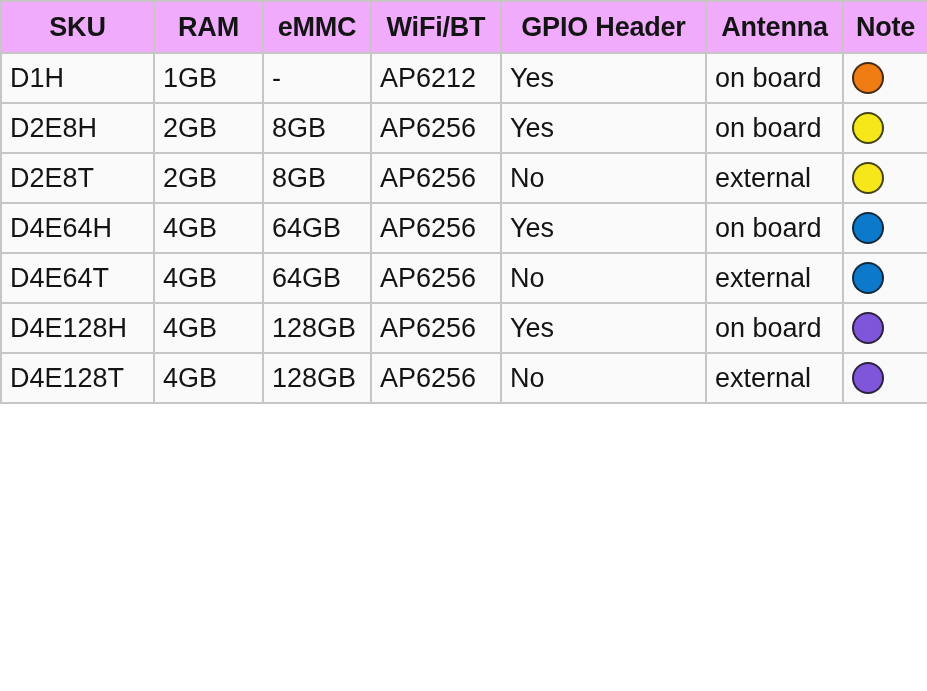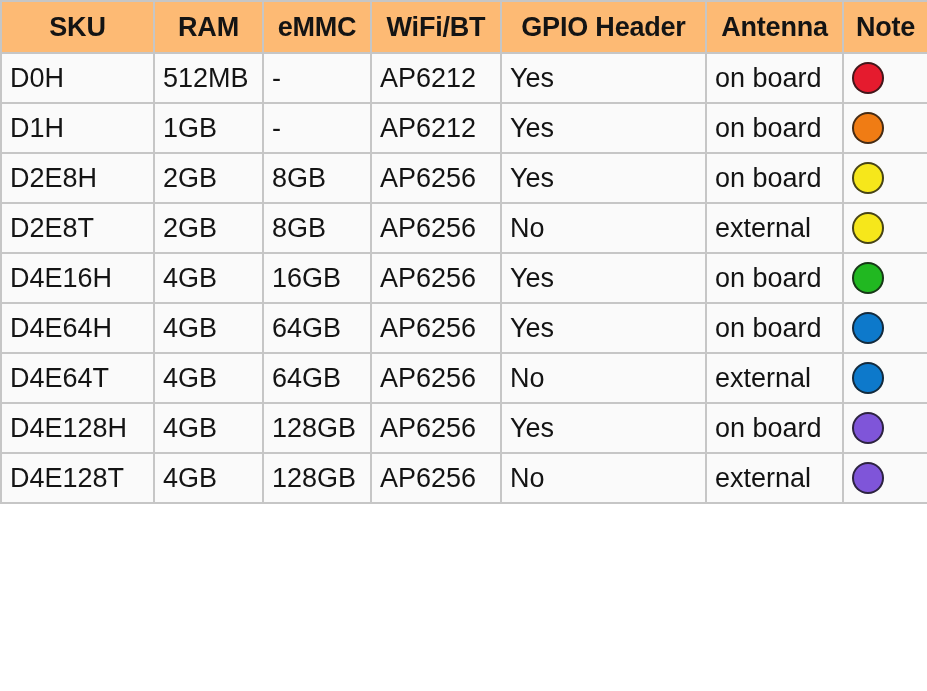--- a/index.html
+++ b/index.html
@@ -40,21 +40,21 @@
     padding: 0 8px;
     font-size: 27px;
     line-height: 1;
     color: #141414;
     white-space: nowrap;
     overflow: hidden;
   }
 
   #spec-table thead th {
     height: 50px;
-    background: #fdba74;
+    background: #f0abfc;
     font-weight: bold;
     text-align: center;
     vertical-align: middle;
     letter-spacing: -0.2px;
   }
 
   #spec-table tbody td {
     height: 48px;
     background: #fafafa;
     font-weight: normal;
@@ -95,31 +95,20 @@
         <th class="head-ram">RAM</th>
         <th class="head-emmc">eMMC</th>
         <th class="head-wifi_bt">WiFi/BT</th>
         <th class="head-gpio">GPIO Header</th>
         <th class="head-antenna">Antenna</th>
         <th class="head-note">Note</th>
       </tr>
   </thead>
   <tbody>
       <tr>
-        <td class="cell-sku">D0H</td>
-        <td class="cell-ram">512MB</td>
-        <td class="cell-emmc">-</td>
-        <td class="cell-wifi_bt">AP6212</td>
-        <td class="cell-gpio">Yes</td>
-        <td class="cell-antenna">on board</td>
-        <td class="cell-note">
-          <span class="note-dot" style="background: rgb(229, 27, 46);"></span>
-        </td>
-      </tr>
-      <tr>
         <td class="cell-sku">D1H</td>
         <td class="cell-ram">1GB</td>
         <td class="cell-emmc">-</td>
         <td class="cell-wifi_bt">AP6212</td>
         <td class="cell-gpio">Yes</td>
         <td class="cell-antenna">on board</td>
         <td class="cell-note">
           <span class="note-dot" style="background: rgb(240, 124, 20);"></span>
         </td>
       </tr>
@@ -136,31 +125,20 @@
       </tr>
       <tr>
         <td class="cell-sku">D2E8T</td>
         <td class="cell-ram">2GB</td>
         <td class="cell-emmc">8GB</td>
         <td class="cell-wifi_bt">AP6256</td>
         <td class="cell-gpio">No</td>
         <td class="cell-antenna">external</td>
         <td class="cell-note">
           <span class="note-dot" style="background: rgb(246, 231, 27);"></span>
-        </td>
-      </tr>
-      <tr>
-        <td class="cell-sku">D4E16H</td>
-        <td class="cell-ram">4GB</td>
-        <td class="cell-emmc">16GB</td>
-        <td class="cell-wifi_bt">AP6256</td>
-        <td class="cell-gpio">Yes</td>
-        <td class="cell-antenna">on board</td>
-        <td class="cell-note">
-          <span class="note-dot" style="background: rgb(33, 184, 33);"></span>
         </td>
       </tr>
       <tr>
         <td class="cell-sku">D4E64H</td>
         <td class="cell-ram">4GB</td>
         <td class="cell-emmc">64GB</td>
         <td class="cell-wifi_bt">AP6256</td>
         <td class="cell-gpio">Yes</td>
         <td class="cell-antenna">on board</td>
         <td class="cell-note">

